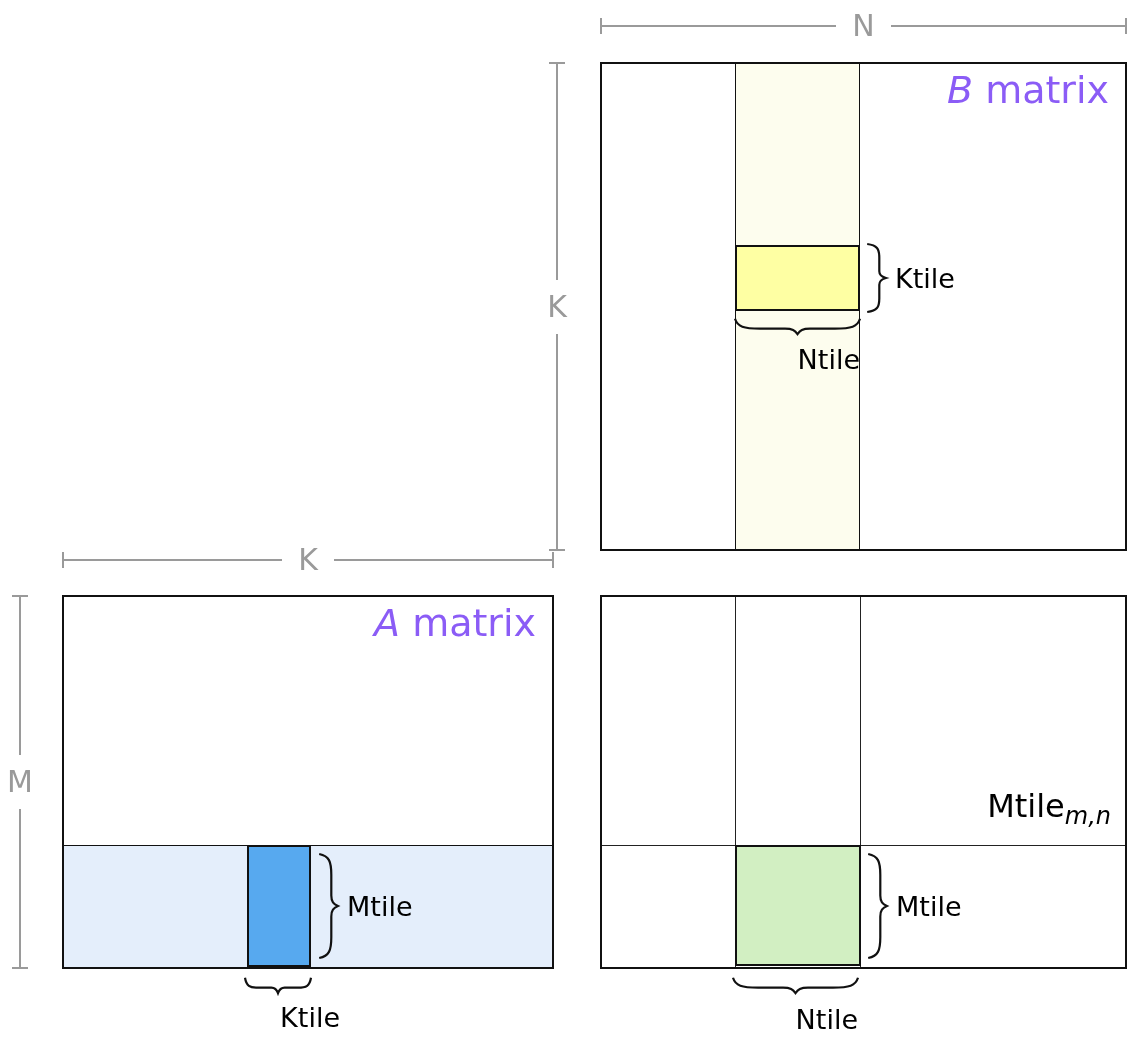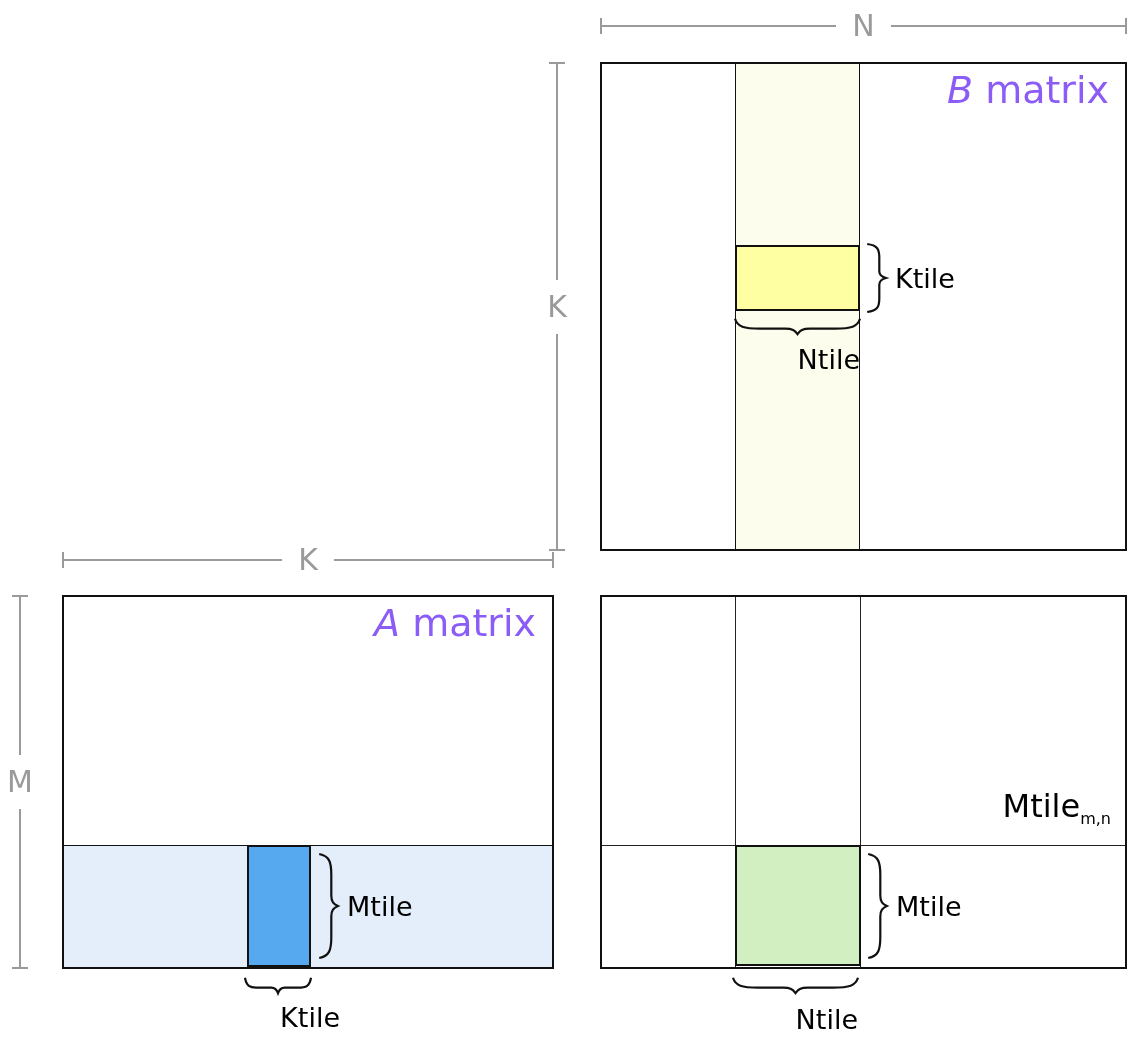--- a/index.html
+++ b/index.html
@@ -30,21 +30,21 @@
   .dim-v { display:flex; flex-direction:column; align-items:center; }
   .dim-v .tick { height:2px; width:16px; background:currentColor; }
   .dim-v .line { flex:1; width:2px; background:currentColor; }
   .dim .dlabel { font-size:30px; line-height:1; }
   .dim-h .dlabel { margin:0 16px; }
   .dim-v .dlabel { margin:12px 0; }
 
   svg.brace { position:absolute; overflow:visible; display:block; }
 
   .block-label { position:absolute; font-size:32px; color:#000; }
-  .block-label sub { font-size:16px; }
+  .block-label sub { font-style:italic; font-size:24px; }
 </style>
 </head>
 <body>
 
 <div class="canvas">
 
   <div class="dim dim-h" style="left: 600px; top: 12px; width: 527px; height: 28px; color: rgb(154, 154, 154);">
     <div class="tick"></div>
     <div class="line"></div>
     <div class="dlabel">N</div>

